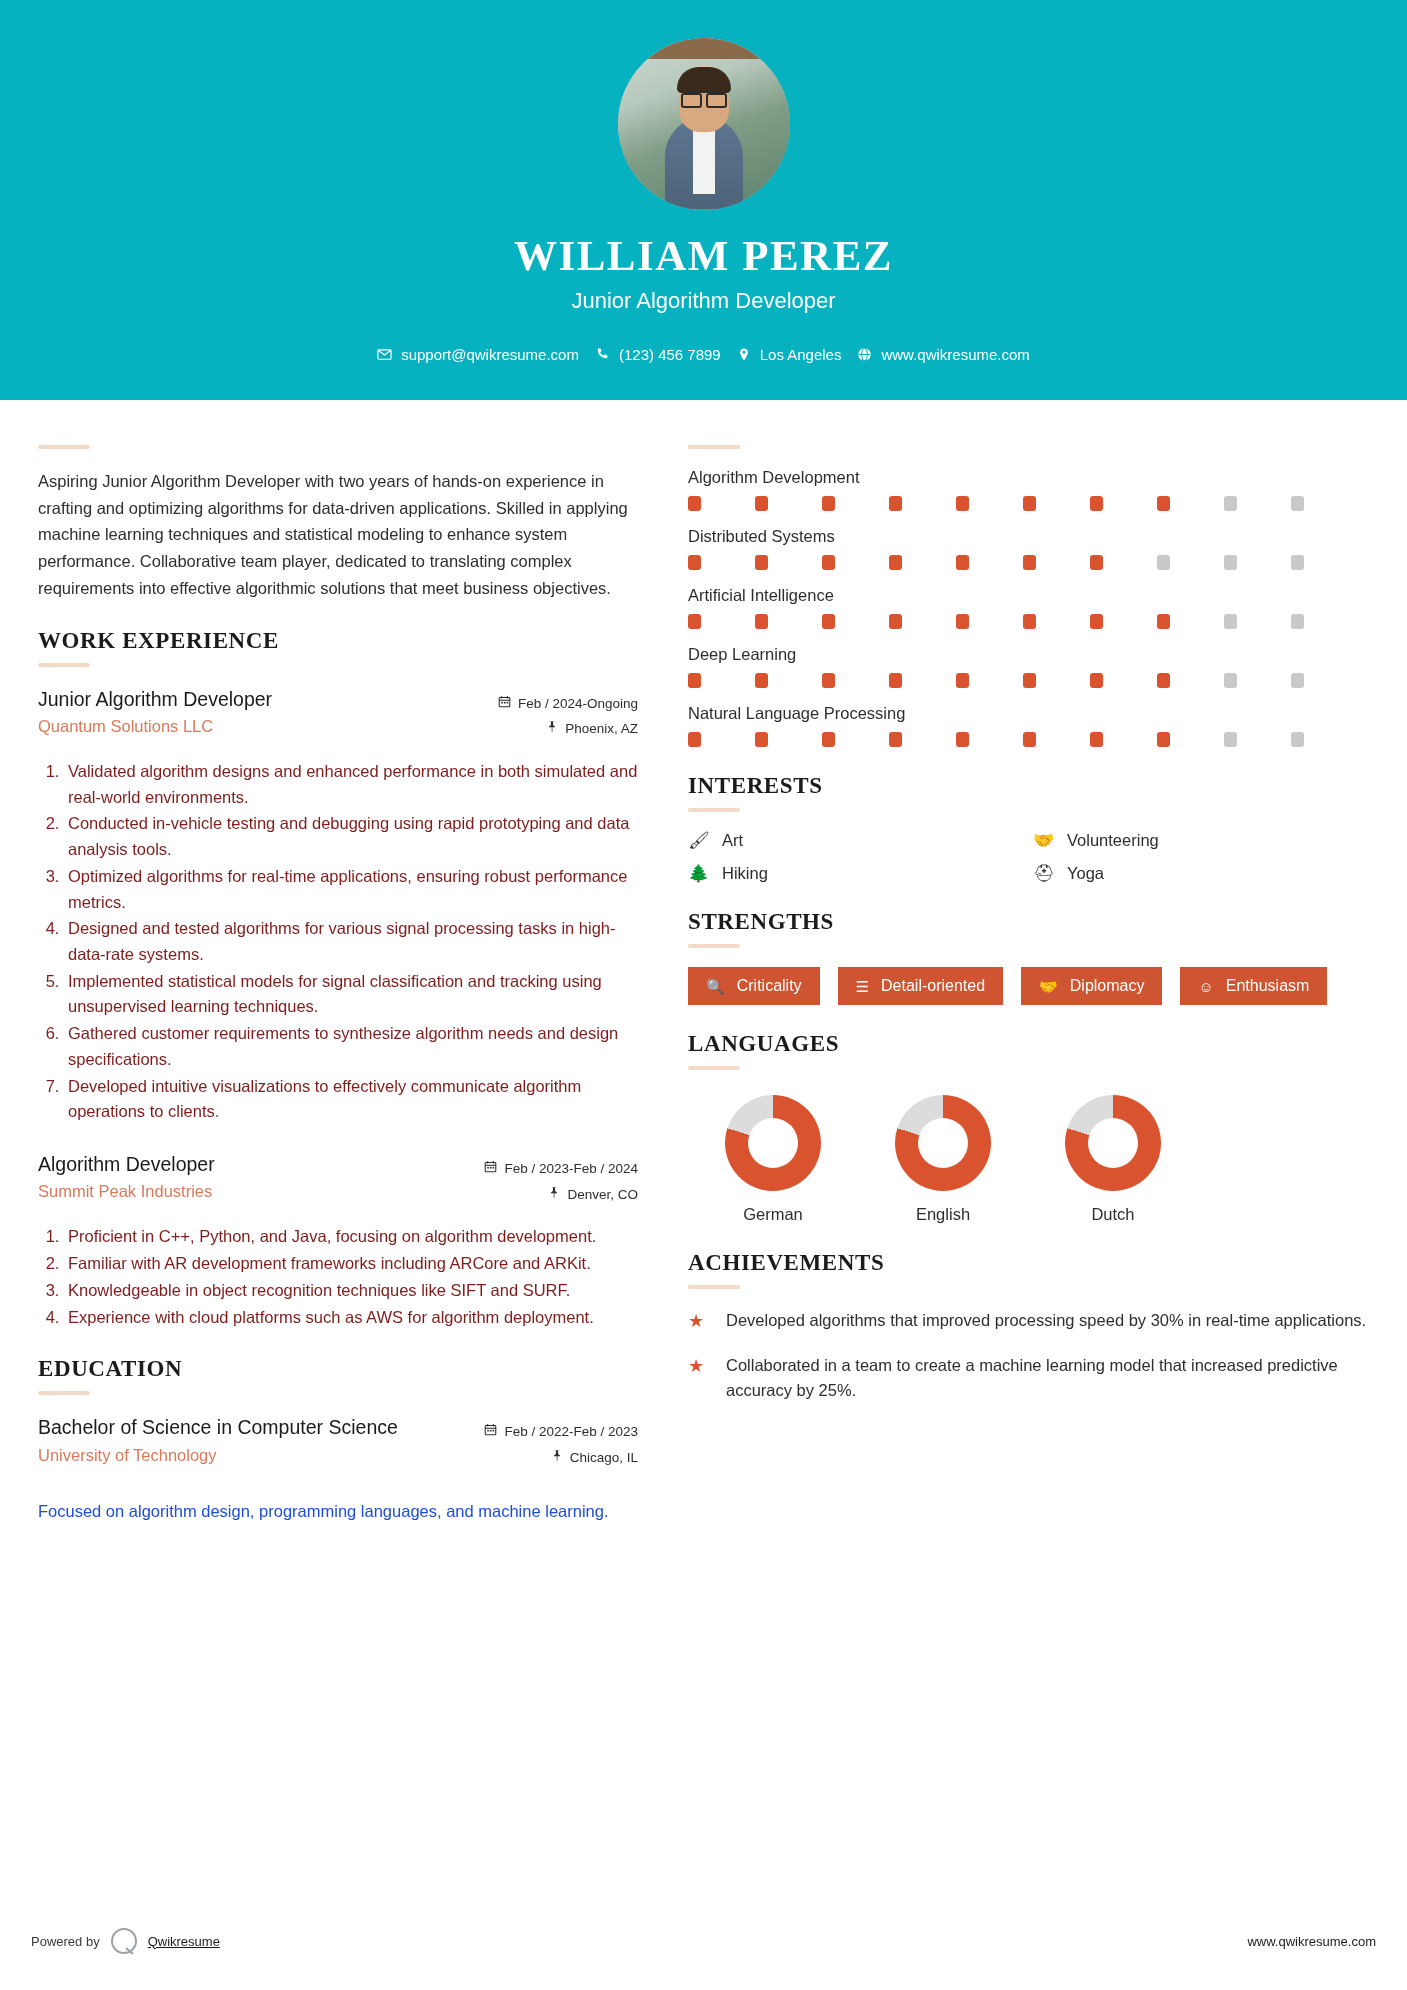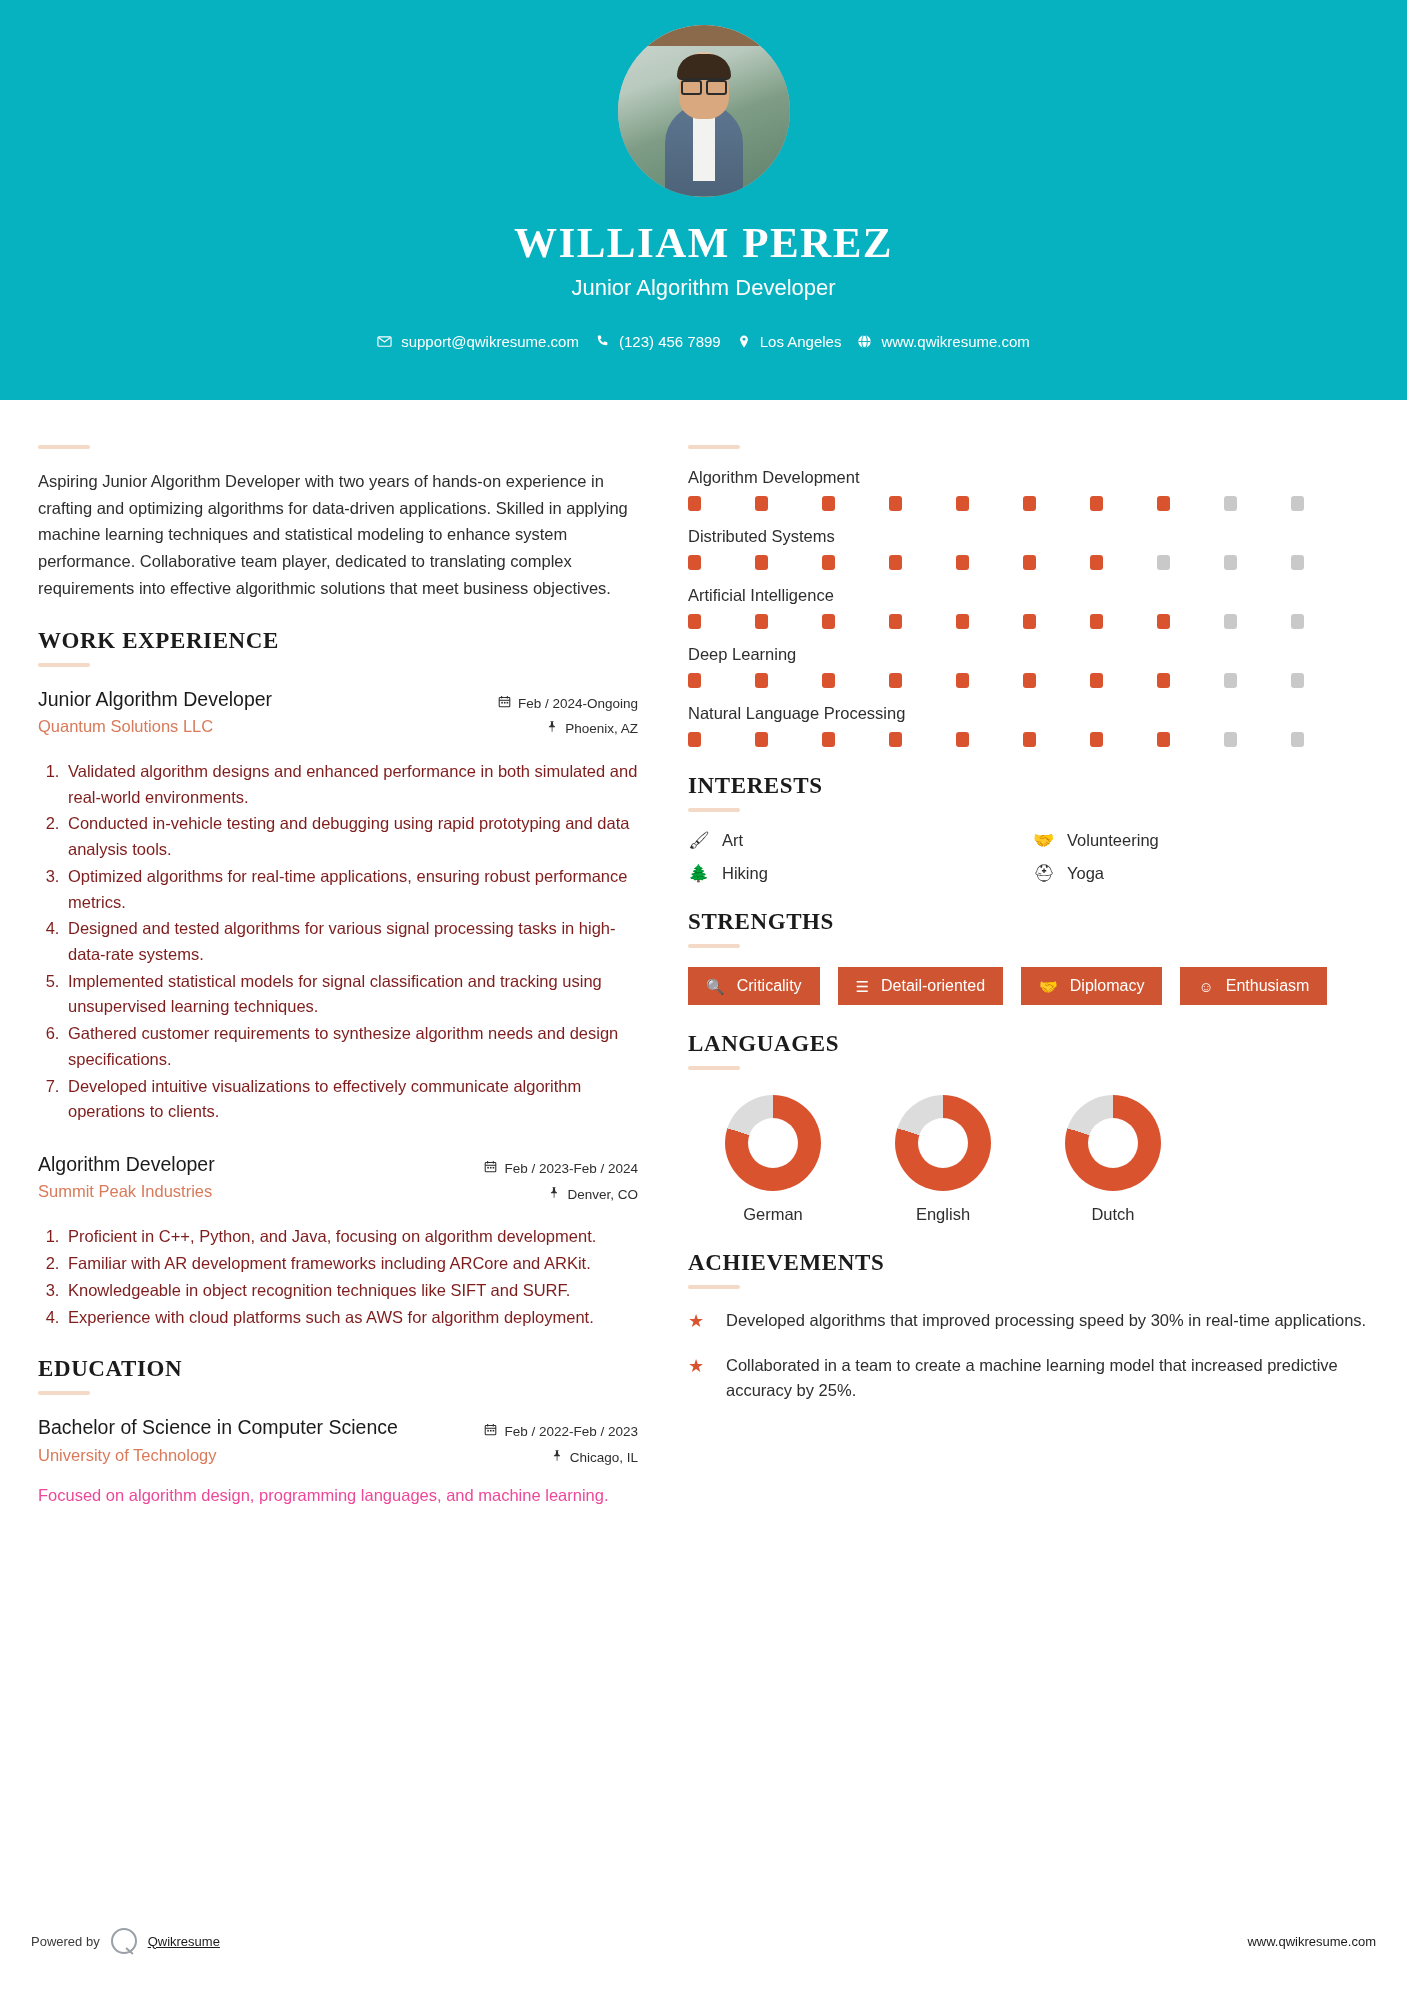--- a/index.html
+++ b/index.html
@@ -9,21 +9,21 @@
     height: 1990px;
     background: #ffffff;
     font-family: "Liberation Sans", sans-serif;
     overflow: hidden;
   }
 
   
   .header {
     background: #06b2c0;
     height: 400px;
-    padding-top: 25px;
+    padding-top: 38px;
     text-align: center;
     position: relative;
   }
   .avatar-wrap {
     width: 172px; height: 172px;
     margin: 0 auto 22px auto;
     border-radius: 50%;
     overflow: hidden;
     background: #9fbfcc;
     position: relative;
@@ -181,22 +181,22 @@
     margin: 17px 0 0 0;
     padding-left: 26px;
     font-size: 16.5px;
     line-height: 1.56;
     color: #7f1d1d;
   }
   .entry-list li { margin-bottom: 1px; padding-left: 4px; }
   .entry-desc {
     font-size: 16.5px;
     line-height: 1.56;
-    color: #ec4899;
-    margin-top: 12px;
+    color: #1d4ed8;
+    margin-top: 28px;
   }
 
   
   .skill { margin-bottom: 16px; }
   .skill-name {
     font-size: 16.5px;
     color: #2e2e2e;
     margin-bottom: 9px;
   }
   .dots { display: flex; gap: 0; }

